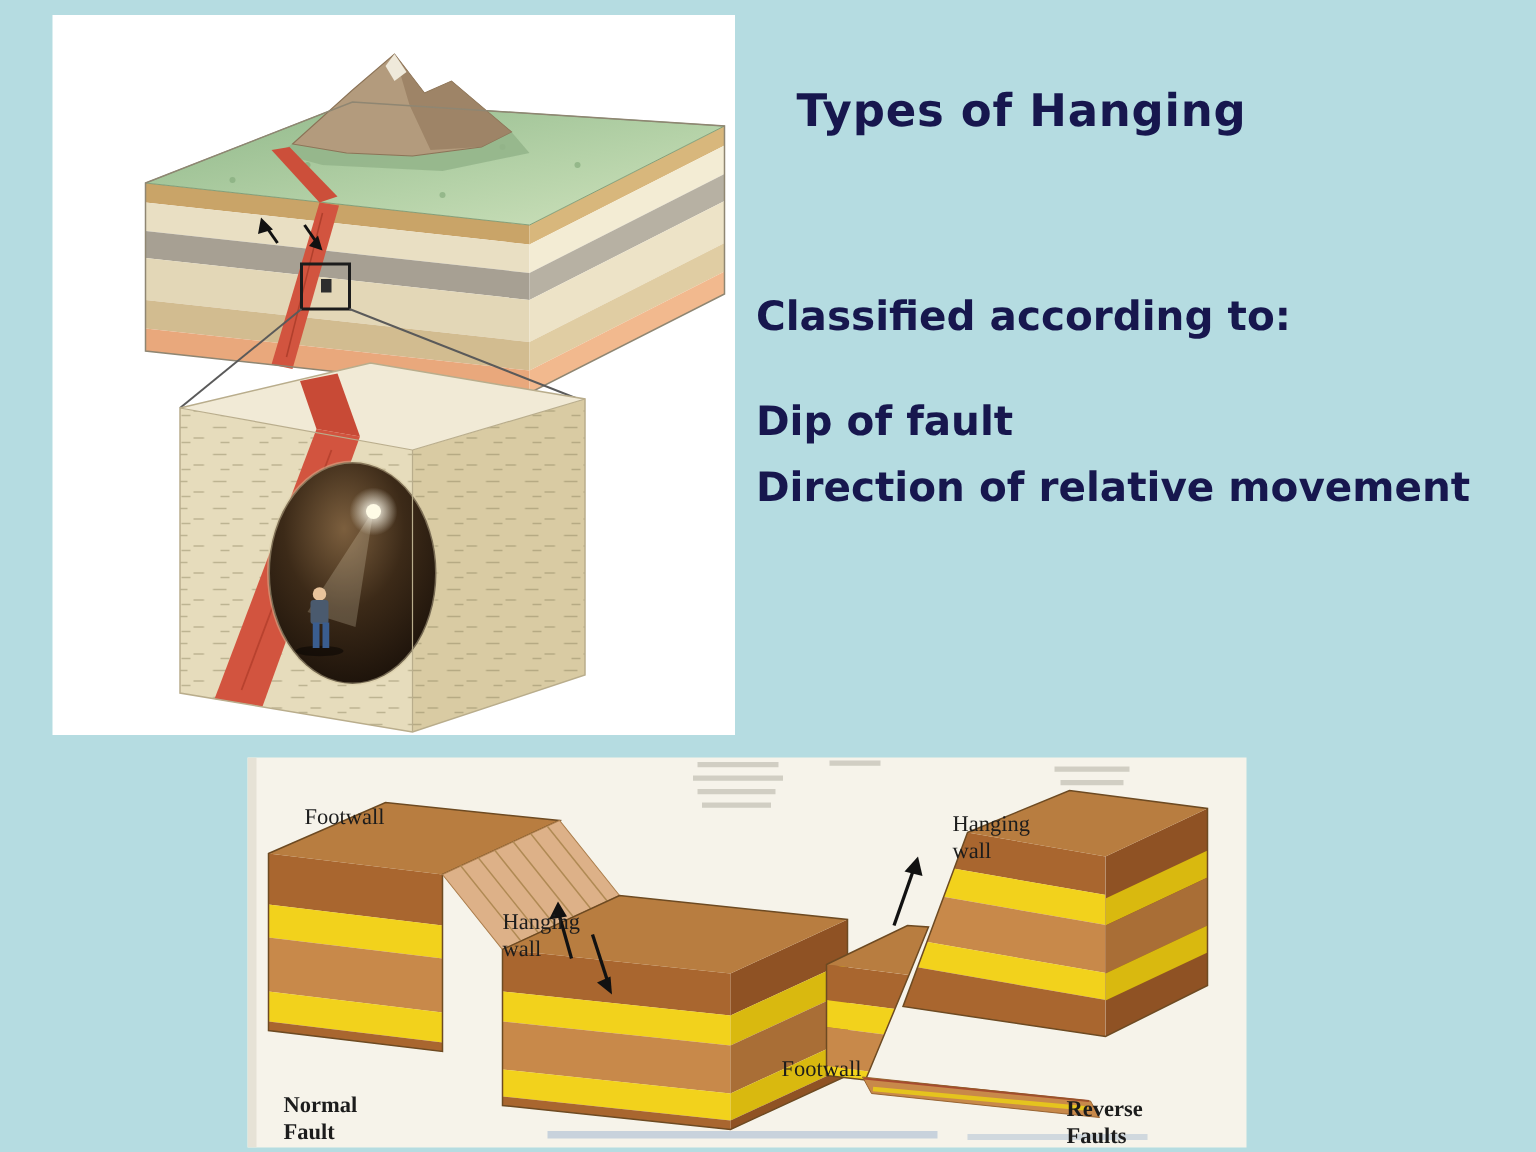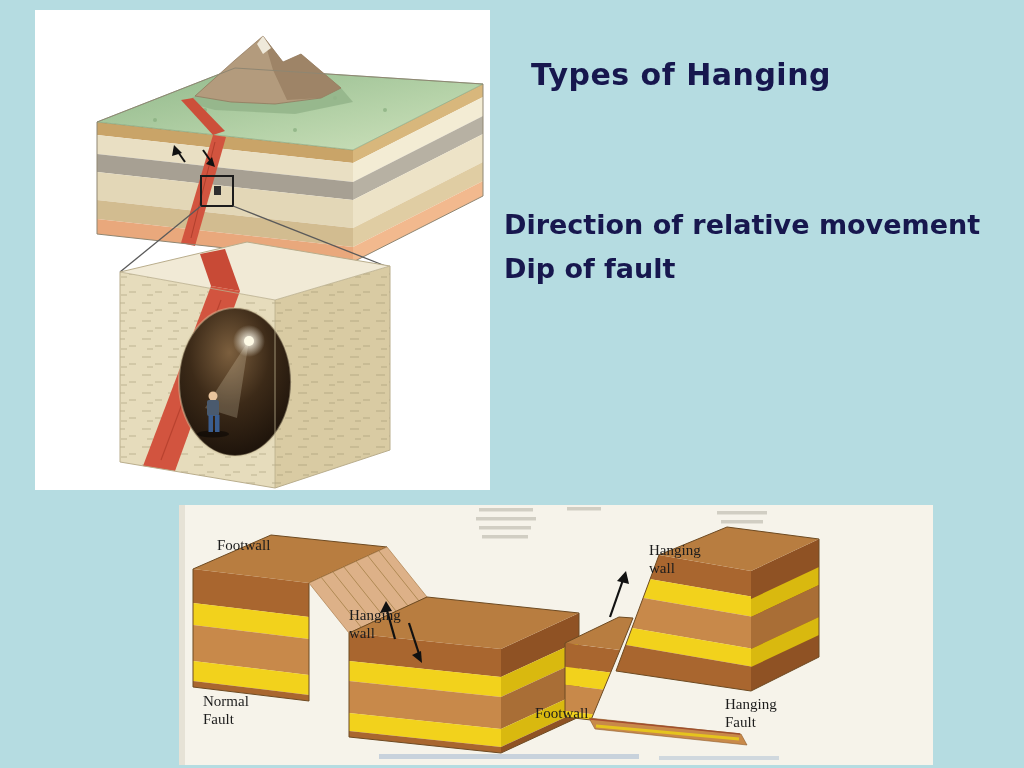--- a/index.html
+++ b/index.html
@@ -11,31 +11,31 @@
     --layer-yellow:#f2d21c;
     --layer-brown:#a9662f;
     --layer-tan:#c8894a;
     --block-top:#b87d40;
   }
   html,body{margin:0;padding:0;}
   body{width:1024px;height:768px;overflow:hidden;background:var(--background);}
   .slide{position:relative;width:1024px;height:768px;font-family:"DejaVu Sans",sans-serif;}
   .panel{position:absolute;}
   .fault-zoom-panel{left:35px;top:10px;width:455px;height:480px;background:var(--panel);}
-  .fault-types-panel{left:179px;top:505px;width:754px;height:260px;background:var(--paper);}
+  .fault-types-panel{left:165px;top:505px;width:666px;height:260px;background:var(--paper);}
   .slide-title{position:absolute;left:531px;top:57px;font-size:30px;font-weight:bold;
     color:var(--slide-text);letter-spacing:.5px;white-space:nowrap;}
   .slide-body{position:absolute;left:504px;top:196px;font-size:27px;font-weight:bold;
     color:var(--slide-text);white-space:nowrap;}
   .slide-body .heading{margin-bottom:40px;}
   .slide-body .bullet{margin-top:14px;line-height:30px;}
   .fig-label{position:absolute;font-family:"Liberation Serif",serif;font-size:15px;
     color:#1c1c1c;line-height:18px;}
   .fig-label.center{text-align:left;}
-  .fig-caption{font-weight:normal;}
+  .fig-caption{font-weight:bold;margin-top:36px;}
   svg{display:block;}
   .c-red{fill:var(--fault-red);}
   .c-yellow{fill:var(--layer-yellow);}
   .c-brown{fill:var(--layer-brown);}
   .c-tan{fill:var(--layer-tan);}
   .c-top{fill:var(--block-top);}
 </style>
 </head>
 <body>
 
@@ -147,22 +147,23 @@
         <line x1="85" y1="262" x2="240" y2="290" stroke="#b9ad8c" stroke-width="0.8"></line>
         <line x1="240" y1="290" x2="240" y2="478" stroke="#b9ad8c" stroke-width="0.8"></line>
         <line x1="240" y1="290" x2="355" y2="256" stroke="#b9ad8c" stroke-width="0.8"></line>
       </g>
     </svg>
   </div>
 
   <div class="slide-title">Types of Hanging</div>
 
   <div class="slide-body">
+    <div class="heading">Classified according to:</div>
+    <div class="bullet">Dip of fault</div>
     <div class="bullet">Direction of relative movement</div>
-    <div class="bullet">Dip of fault</div>
   </div>
 
   <div class="panel fault-types-panel">
     <svg width="647" height="260" viewBox="0 0 647 260">
       <defs>
         <clipPath id="hwF">
             <polygon points="480,50 572,66 572,186 437,166"></polygon>
           </clipPath>
         <clipPath id="fwF">
             <polygon points="386,138 441,145 412,215 386,212"></polygon>
@@ -274,16 +275,16 @@
           <polygon points="447,66 438,76 450,79" fill="#111" stroke="none"></polygon>
         </g>
       </g>
     </svg>
 
     <div class="fig-label" style="left:38px;top:31px;">Footwall</div>
     <div class="fig-label center" style="left:170px;top:101px;width:78px;">Hanging wall</div>
     <div class="fig-label fig-caption" style="left:24px;top:187px;width:60px;">Normal Fault</div>
     <div class="fig-label center" style="left:470px;top:36px;width:78px;">Hanging wall</div>
     <div class="fig-label" style="left:356px;top:199px;">Footwall</div>
-    <div class="fig-label fig-caption center" style="left:546px;top:190px;width:66px;">Hanging Fault</div>
+    <div class="fig-label fig-caption center" style="left:546px;top:190px;width:66px;">Reverse Faults</div>
   </div>
 
 </div>
 
 </body></html>

